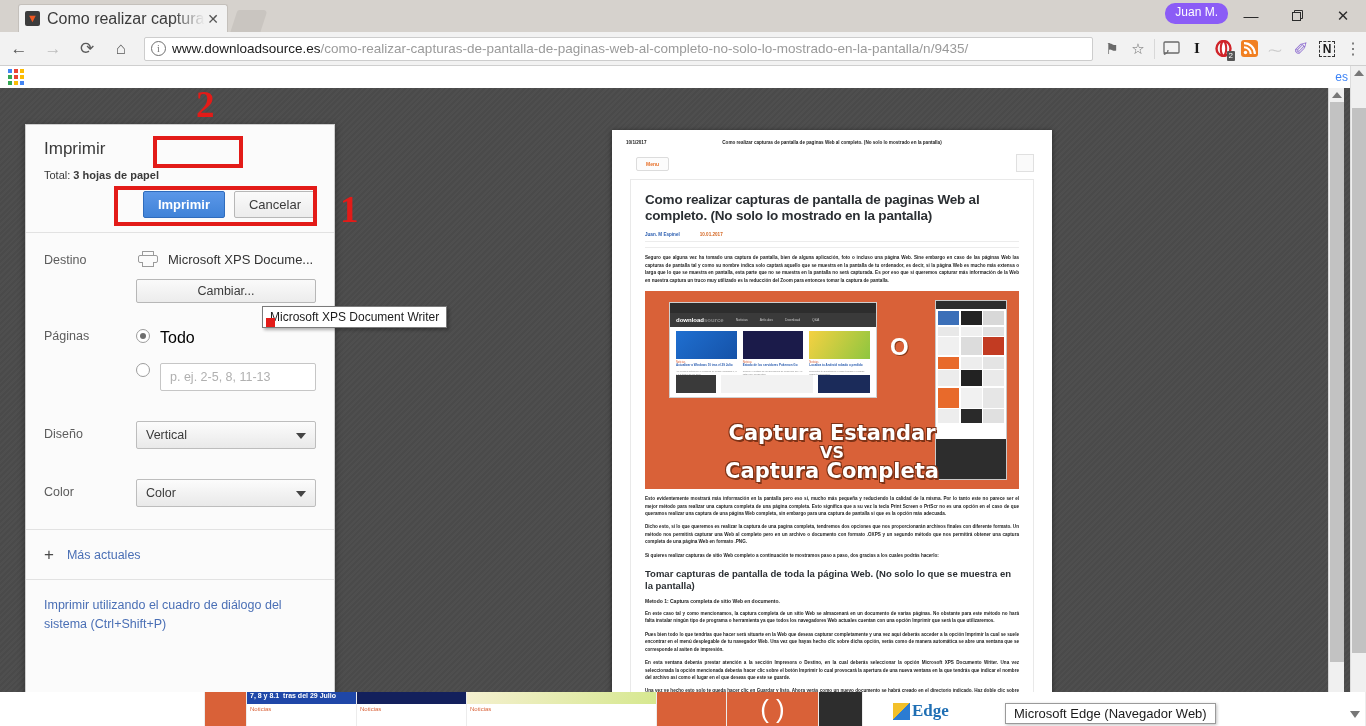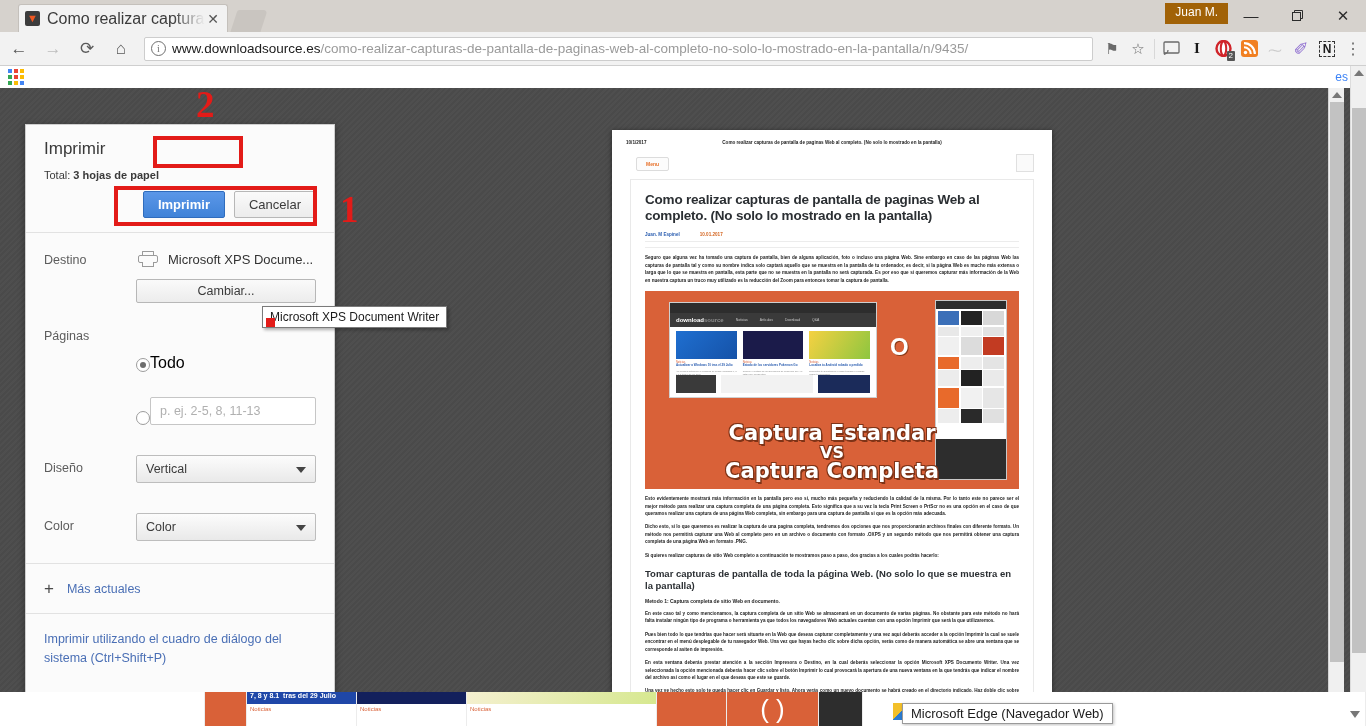--- a/index.html
+++ b/index.html
@@ -39,22 +39,22 @@
     width: 16px; height: 16px; font-size: 14px; color: #555;
     display: flex; align-items: center; justify-content: center;
   }
   .tab-new {
     position: absolute; left: 234px; top: 10px; width: 30px; height: 22px;
     background: #c9c5c0; border-radius: 2px 4px 0 0;
     transform: skewX(-18deg);
   }
   .user-badge {
     position: absolute; right: 138px; top: 3px; height: 21px;
-    background: #a16207; color: #fff; font-size: 12px;
-    padding: 2px 10px 16px 10px; border-radius: 0;
+    background: #8b5cf6; color: #fff; font-size: 12px;
+    padding: 2px 10px 16px 10px; border-radius: 10px;
   }
   .wbtn {
     position: absolute; top: 0; width: 46px; height: 31px;
     display: flex; align-items: center; justify-content: center;
     color: #2b2b2b; font-size: 15px;
   }
   .wbtn.min { right: 92px; }
   .wbtn.max { right: 46px; }
   .wbtn.close { right: 0; }
 
@@ -165,21 +165,21 @@
   }
   .printer-ico .top {
     position: absolute; left: 4px; top: 0; width: 12px; height: 5px;
     border: 1.4px solid #9a9a9a; border-bottom: none; border-radius: 1px 1px 0 0;
   }
   .printer-ico .out {
     position: absolute; left: 4px; bottom: 0; width: 12px; height: 5px;
     border: 1.4px solid #9a9a9a; border-top: none; background: #fbfbfb;
   }
   .btn.small { min-width: 0; padding: 4px 12px; font-size: 12.5px; margin-top: 8px; }
-  .radio-line { display: flex; align-items: flex-end; margin-bottom: 16px; margin-top: 25px; }
+  .radio-line { display: flex; align-items: flex-start; gap: 10px; margin-bottom: 16px; }
   .radio {
     width: 14px; height: 14px; border-radius: 50%;
     border: 1.4px solid #9c9c9c; background: #fff; flex: 0 0 14px;
     position: relative;
   }
   .radio.on::after {
     content: ""; position: absolute; left: 3px; top: 3px;
     width: 6px; height: 6px; border-radius: 50%; background: #6e6e6e;
   }
   .pages-input {
@@ -350,21 +350,21 @@
   }
   .bn-caption .vs { font-size: 16px; display: block; }
 
   
   .bottomstrip {
     position: absolute; left: 0; bottom: 0; width: 1366px; height: 34px;
     background: #fff; overflow: hidden; display: flex;
   }
   .bs-cell { flex: 0 0 auto; height: 34px; position: relative; border-right: 1px solid #ececec; }
   .bs-tip {
-    position: absolute; left: 902px; bottom: 2px;
+    position: absolute; left: 1005px; bottom: 2px;
     background: #fff; border: 1px solid #9a9a9a;
     font-size: 13px; color: #1b1b1b; padding: 2px 8px;
     box-shadow: 1px 1px 3px rgba(0,0,0,.25);
   }
   .edge-ico {
     position: absolute; left: 893px; bottom: 2px; width: 120px; height: 26px;
     display: flex; align-items: center; font-size: 17px;
     color: #1f6fb4; font-weight: bold; font-family: "Liberation Serif", serif;
   }
   .edge-sq {

